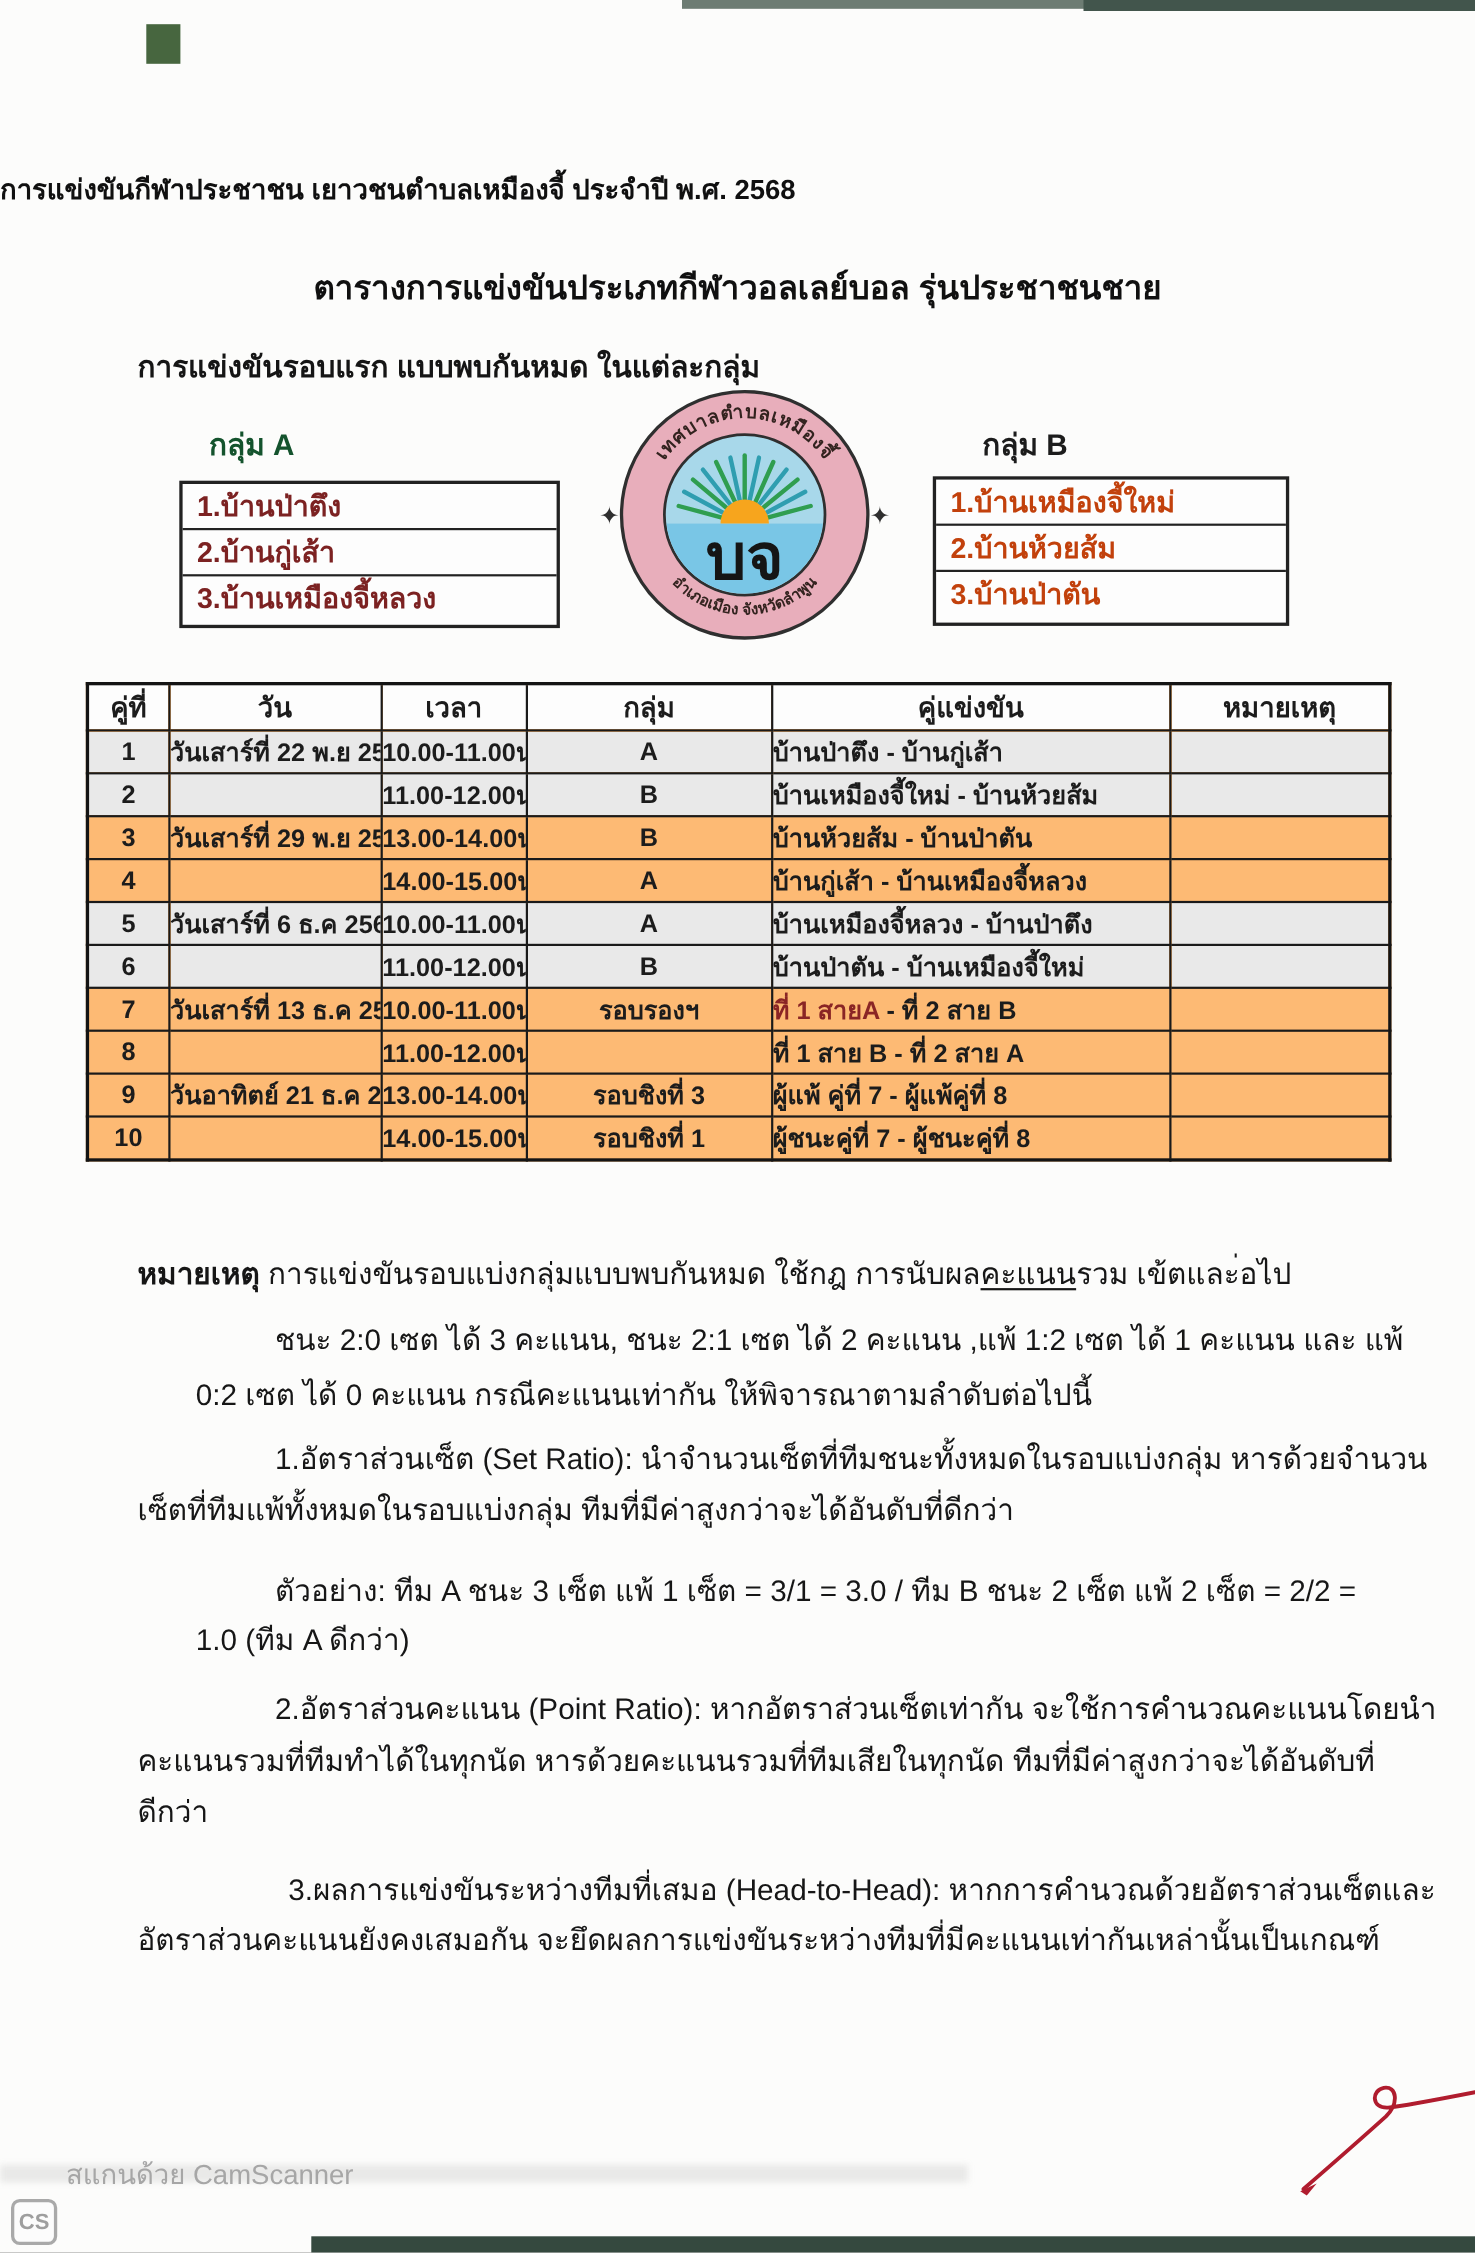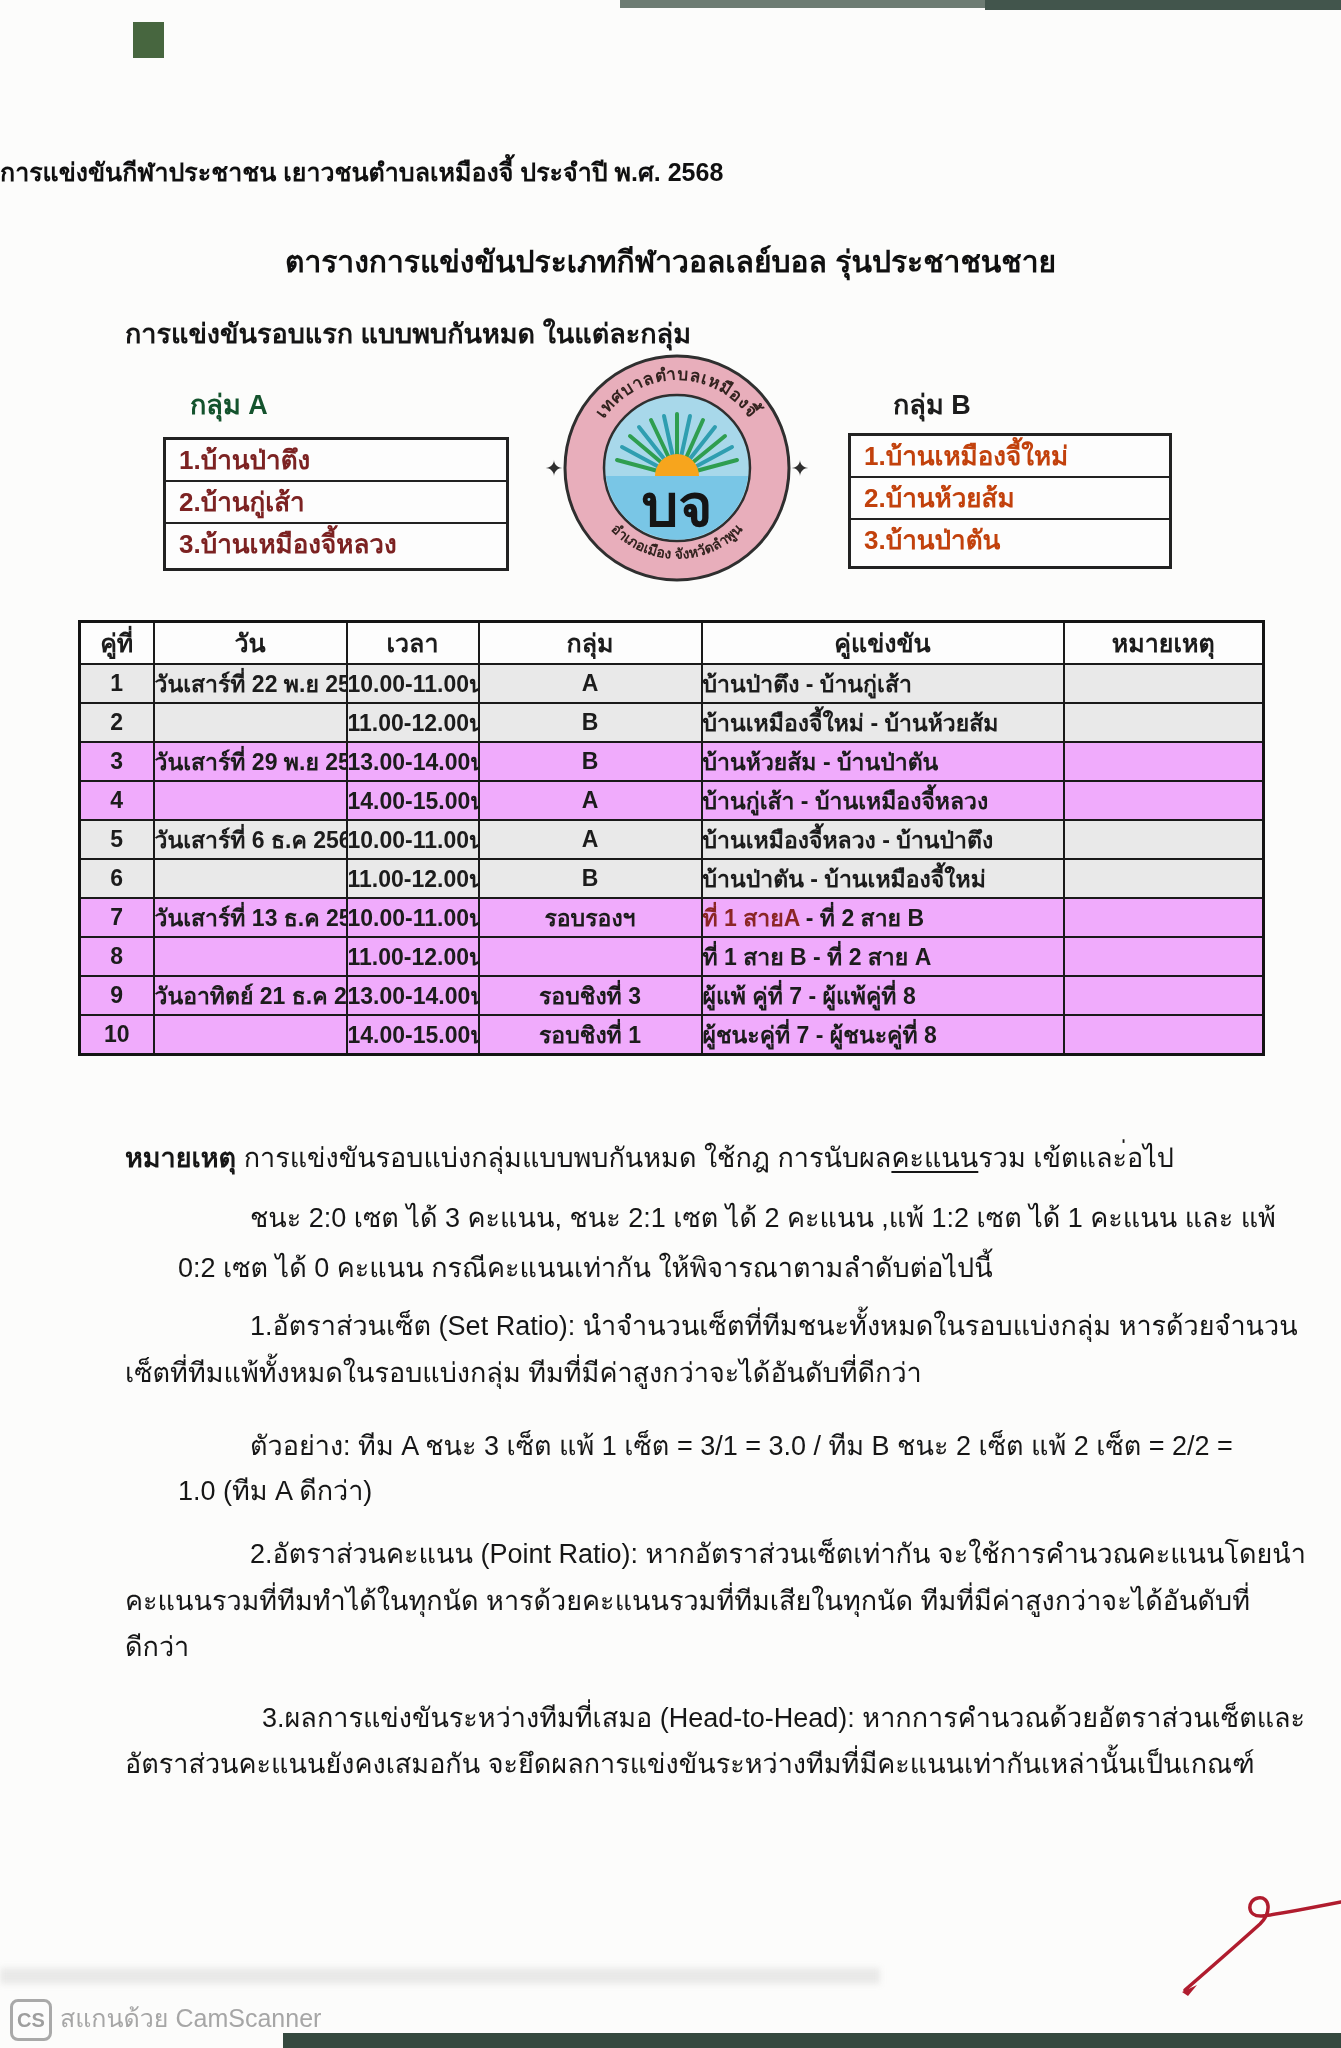--- a/index.html
+++ b/index.html
@@ -37,21 +37,21 @@
   .box-a .team-row{color:#7c2222;}
   .box-b .team-row{color:#c2410c;}
 
   
   .logo{left:542px;top:350px;}
 
   
   table.sched{
     position:absolute;left:78px;top:620px;width:1184px;
     border-collapse:collapse;table-layout:fixed;
-    border:3px solid #141414;background:#f0abfc;
+    border:3px solid #141414;background:#fdba74;
   }
   table.sched th,table.sched td{
     border:2px solid #1a1a1a;font-size:23px;font-weight:700;color:#1c1c1c;
     padding:0;overflow:hidden;white-space:nowrap;
   }
   table.sched th{height:36px;font-size:25px;text-align:center;background:#fdfdfd;}
   table.sched td{height:37px;}
   col.c-no{width:74px;}col.c-date{width:193px;}col.c-time{width:132px;}
   col.c-grp{width:223px;}col.c-match{width:362px;}col.c-note{width:200px;}
   td.c-no,td.c-grp,td.c-time{text-align:center;}
@@ -68,21 +68,21 @@
   .nline{position:absolute;font-size:27px;font-weight:500;color:#161616;white-space:nowrap;}
   .nb{font-weight:700;}
   .und{text-decoration:underline;text-underline-offset:4px;}
 
   
   .sig{left:1150px;top:1880px;}
 
   
   .cs-badge{left:10px;top:1999px;width:36px;height:36px;border:3px solid #a9a9a9;border-radius:8px;
     color:#9e9e9e;font-size:20px;font-weight:700;text-align:center;line-height:36px;background:#fcfcfc;}
-  .cs-text{left:60px;top:1998px;font-size:25px;color:#a6a6a6;font-weight:400;}
+  .cs-text{left:60px;top:1956px;font-size:25px;color:#a6a6a6;font-weight:400;}
 </style>
 </head>
 <body>
 
 <div class="page">
 
   <div class="abs art-top-bar"></div>
   <div class="abs art-top-bar-dark"></div>
   <div class="abs art-green-square"></div>
   <div class="abs art-bottom-bar"></div>

